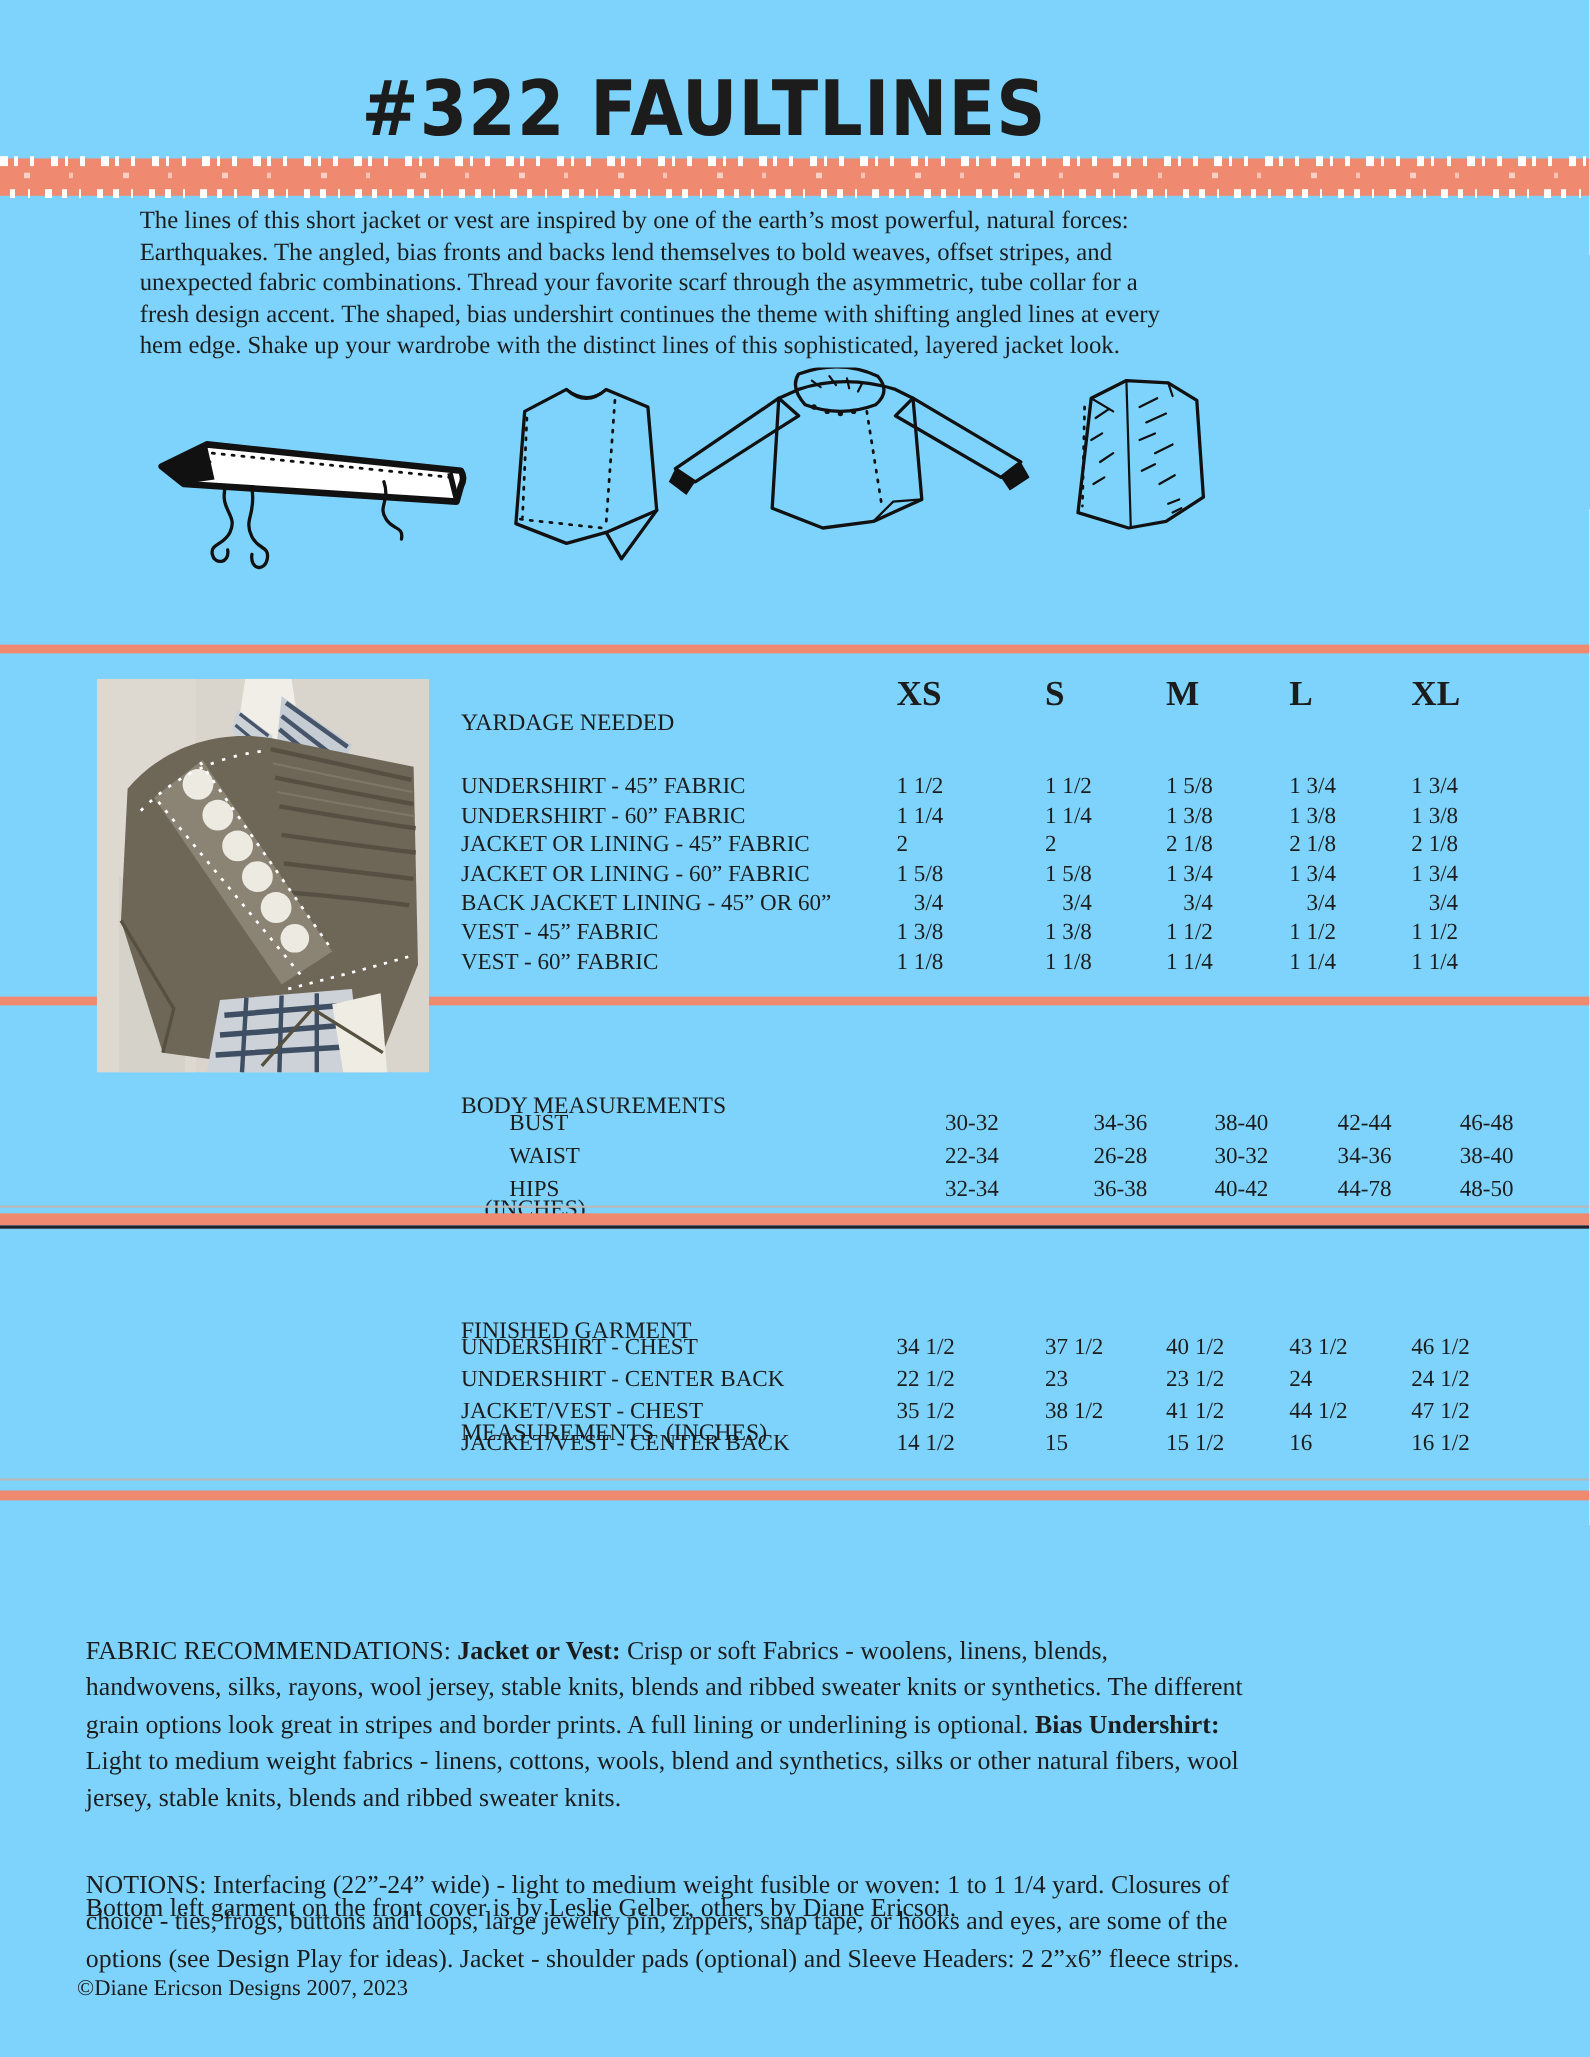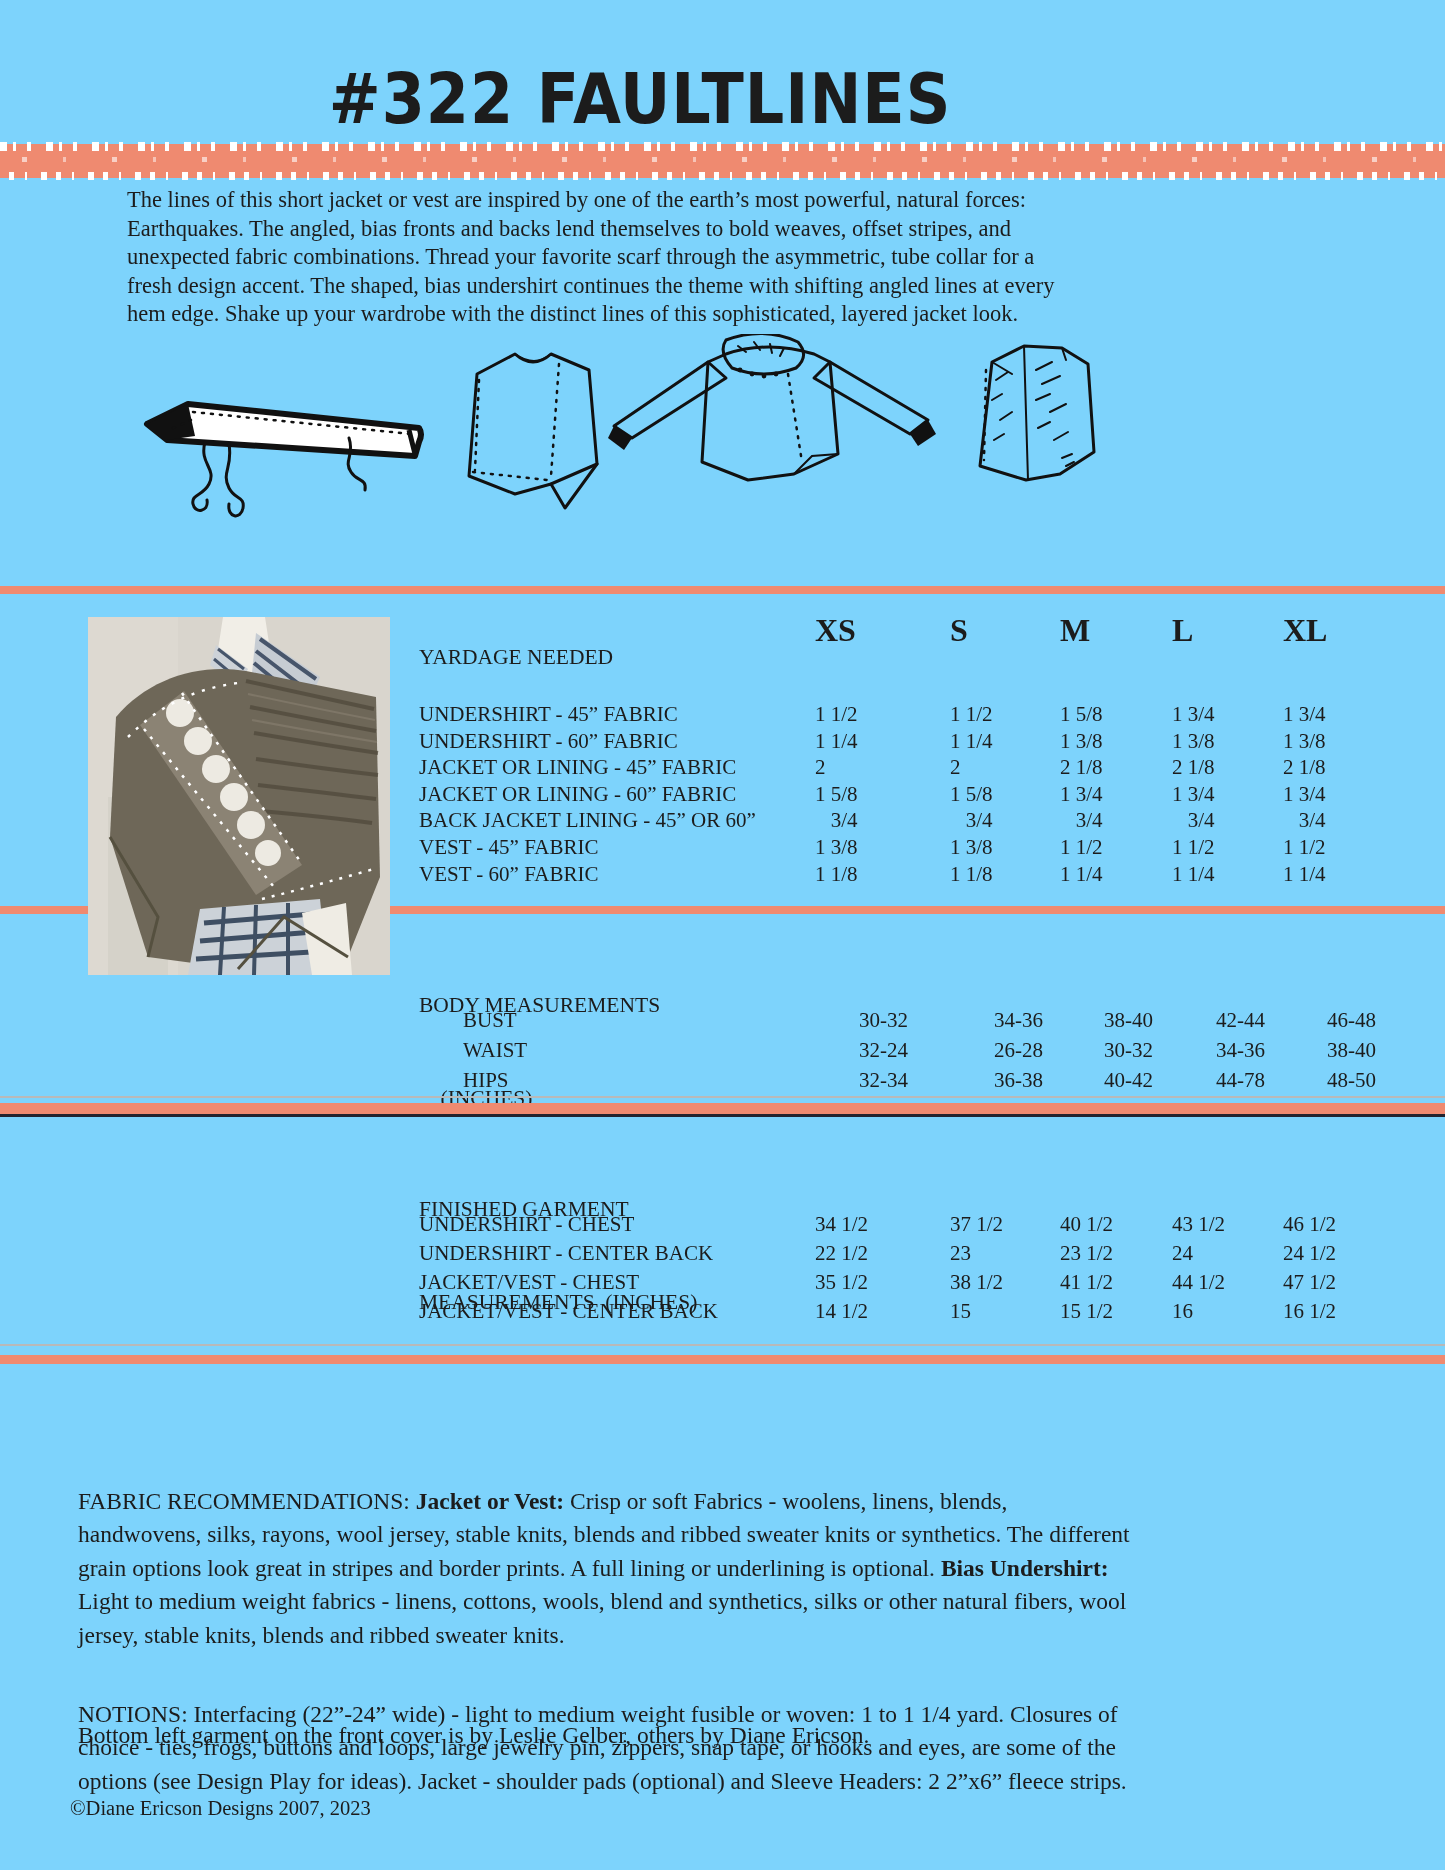--- a/index.html
+++ b/index.html
@@ -247,21 +247,21 @@
         <div class="tlabel">BUST</div>
         <div class="tcell">30-32</div>
         <div class="tcell">34-36</div>
         <div class="tcell">38-40</div>
         <div class="tcell">42-44</div>
         <div class="tcell">46-48</div>
       </div>
 
       <div class="trow">
         <div class="tlabel">WAIST</div>
-        <div class="tcell">32-24</div>
+        <div class="tcell">22-34</div>
         <div class="tcell">26-28</div>
         <div class="tcell">30-32</div>
         <div class="tcell">34-36</div>
         <div class="tcell">38-40</div>
       </div>
 
       <div class="trow">
         <div class="tlabel">HIPS</div>
         <div class="tcell">32-34</div>
         <div class="tcell">36-38</div>

